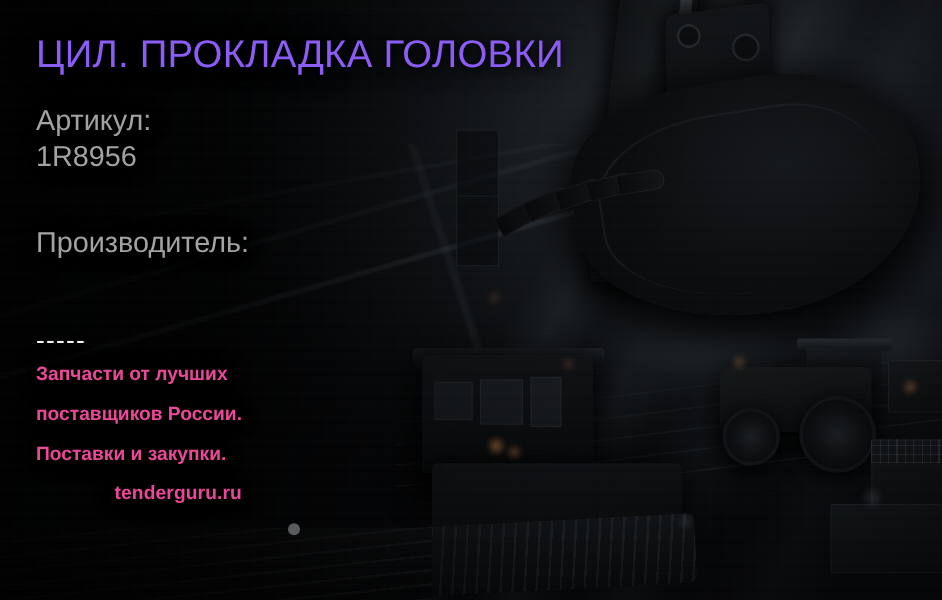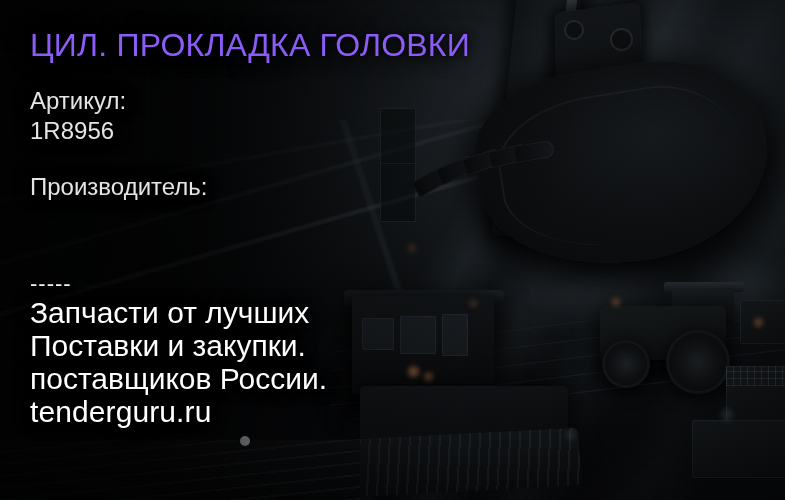--- a/index.html
+++ b/index.html
@@ -278,45 +278,46 @@
     color: #8b5cf6;
     white-space: nowrap;
     text-shadow: 0 2px 10px rgba(0,0,0,.95), 0 0 22px rgba(0,0,0,.8);
   }
   .block { position: absolute; left: 0; }
   .block .lbl,
   .block .val {
     display: block;
     font-size: 24px;
     line-height: 30px;
-    color: #e5e5e5;
+    color: #a3a3a3;
     white-space: nowrap;
     text-shadow: 0 1px 8px rgba(0,0,0,.95), 0 0 18px rgba(0,0,0,.75);
   }
   #article-block { top: 86px; }
-  #maker-block  { top: 172px; text-align: center; }
+  #maker-block  { top: 188px; text-align: center; }
 
   .promo { position: absolute; left: 0; top: 272px; }
   .promo .rule {
     display: block;
     font-size: 22px;
     line-height: 24px;
     letter-spacing: 1px;
     color: #f2f2f4;
     text-shadow: 0 1px 6px rgba(0,0,0,.9);
   }
   .promo .pline {
     display: block;
-    font-size: 30px;
+    font-size: 16px;
     line-height: 33px;
-    color: #ffffff;
+    color: #ec4899;
     white-space: nowrap;
     text-shadow: 0 1px 8px rgba(0,0,0,.95), 0 0 18px rgba(0,0,0,.75);
-  }
-  .promo .pline.site { letter-spacing: .1px; }
+    font-weight: bold;
+  }
+  .promo .pline.site { letter-spacing: .1px; text-align: right; }
 </style>
 </head>
 <body>
 
 <div id="card">
 
   <div class="bg-layer bg-base"></div>
   <div class="bg-layer bg-rays"></div>
   <div class="bg-layer bg-grid"></div>
   <div class="bg-layer bg-rails"></div>
@@ -388,19 +389,19 @@
       <span class="val">1R8956</span>
     </div>
 
     <div class="block" id="maker-block">
       <span class="lbl">Производитель:</span>
     </div>
 
     <div class="promo">
       <span class="rule">-----</span>
       <span class="pline">Запчасти от лучших</span>
+      <span class="pline">поставщиков России.</span>
       <span class="pline">Поставки и закупки.</span>
-      <span class="pline">поставщиков России.</span>
       <span class="pline site">tenderguru.ru</span>
     </div>
 
   </div>
 </div>
 
 </body></html>

